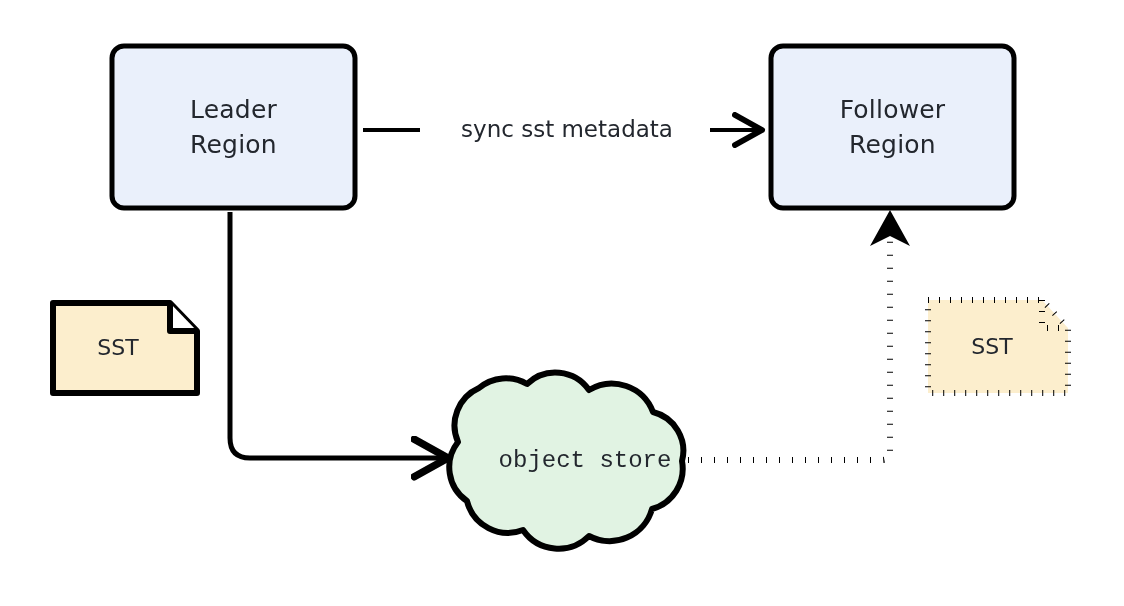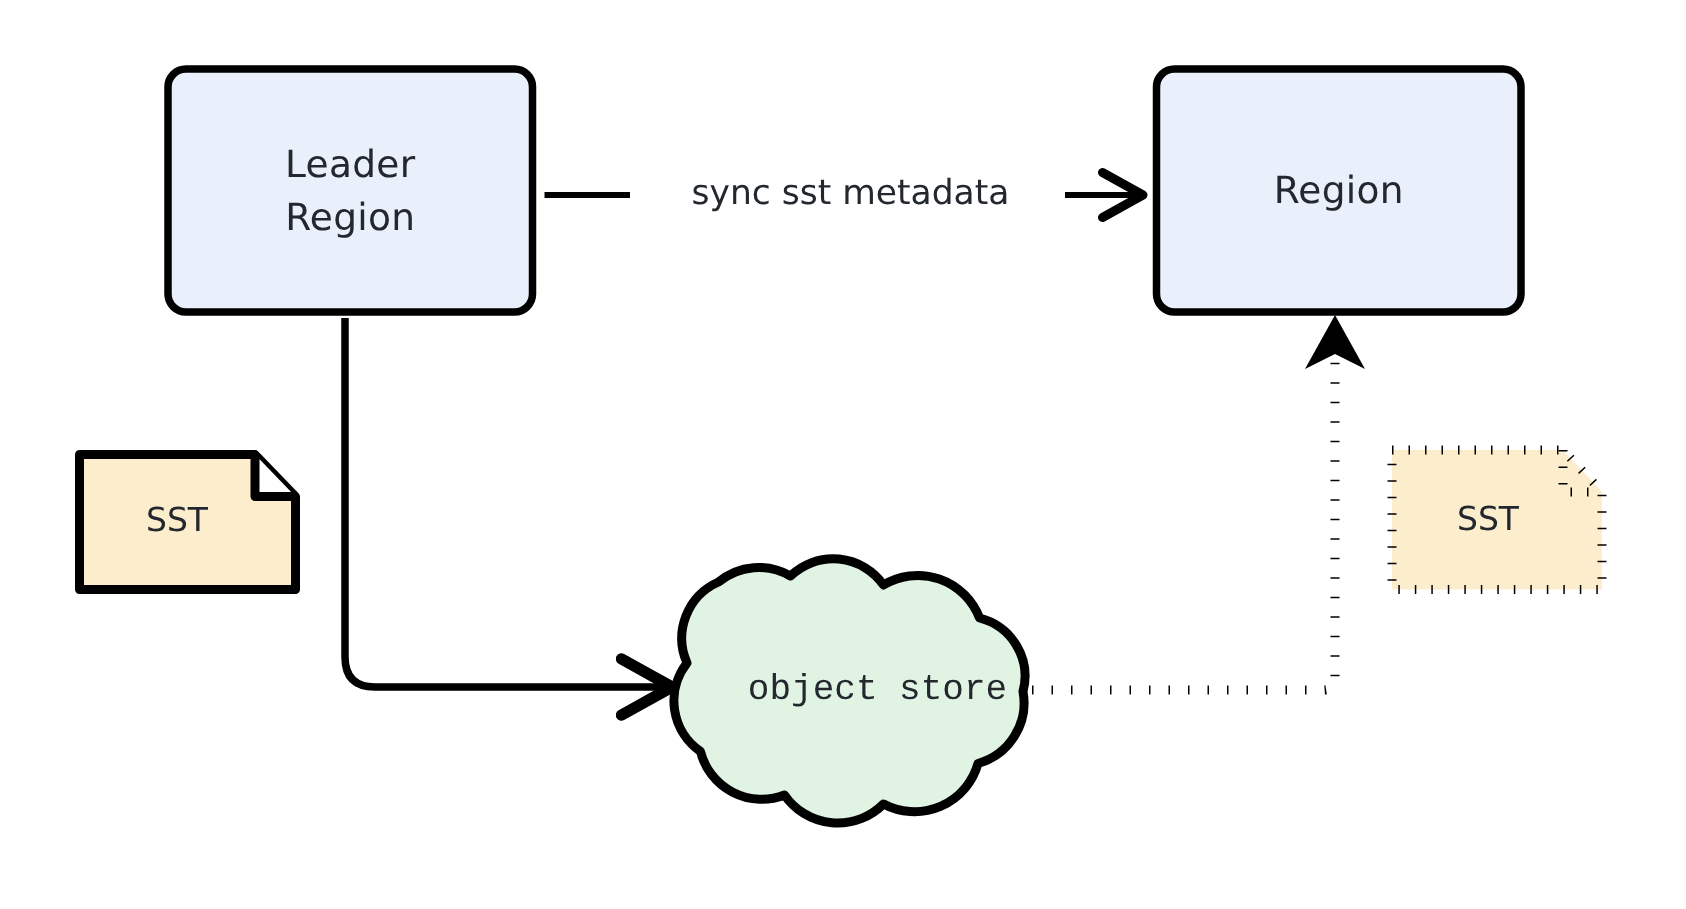--- a/index.html
+++ b/index.html
@@ -103,20 +103,21 @@
 
     <path d="M 688 460 L 882 460 Q 890 460 890 452 L 890 216" fill="none" stroke="#000000" stroke-width="6" stroke-linecap="butt" stroke-dasharray="1 12" marker-end="url(#arrow-solid)"></path>
   </svg>
 
   <div class="node-label region-label" style="left:112px; top:46px; width:243px; height:162px;">
     <span>Leader</span>
     <span>Region</span>
   </div>
 
   <div class="node-label region-label" style="left:771px; top:46px; width:243px; height:162px;">
+    <span>Follower</span>
     <span>Region</span>
   </div>
 
   <div class="node-label doc-label" style="left:53px; top:303px; width:130px; height:90px;">
     <span>SST</span>
   </div>
 
   <div class="node-label doc-label" style="left:928px; top:300px; width:128px; height:93px;">
     <span>SST</span>
   </div>

